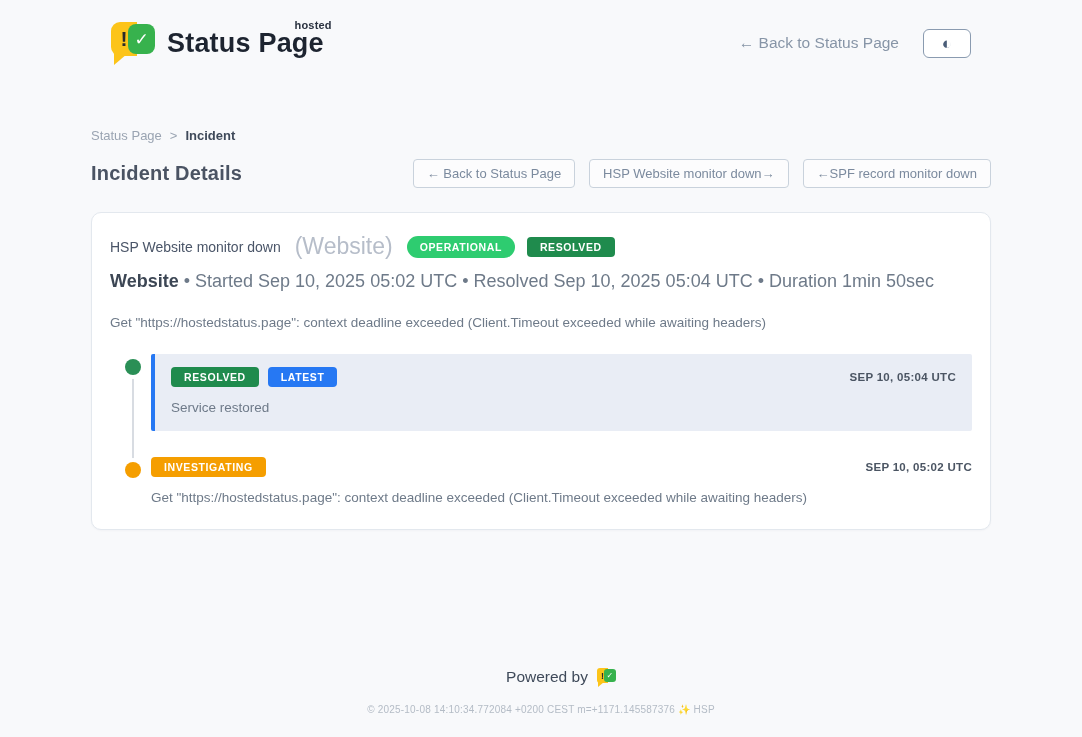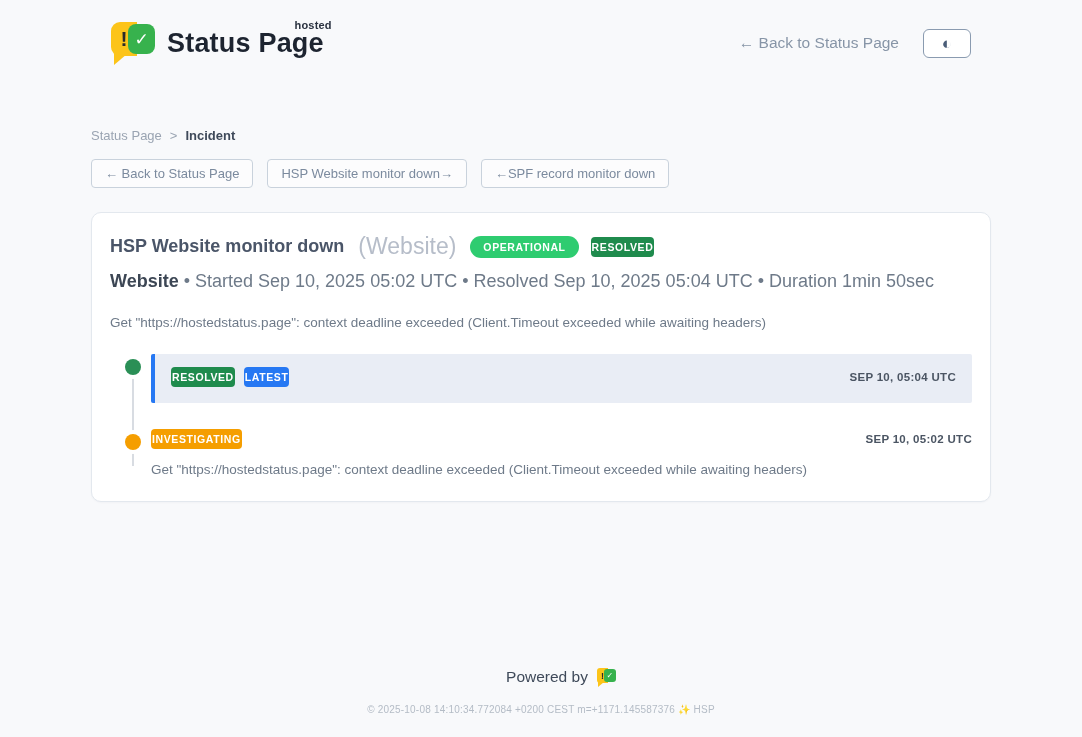--- a/index.html
+++ b/index.html
@@ -31,24 +31,24 @@
   .main{width:900px;margin:56px auto 0;flex:none;}
   .breadcrumb{font-size:13px;color:#9aa4b2;margin-bottom:16px;display:flex;gap:8px;align-items:center;}
   .breadcrumb .crumb-current{color:#3f4a5a;font-weight:bold;}
   .title-row{display:flex;align-items:center;justify-content:space-between;margin-bottom:24px;}
   .page-title{font-size:20px;font-weight:700;color:#4a5363;letter-spacing:.2px;}
   .nav-btns{display:flex;gap:14px;}
   .nav-btn{font-family:inherit;font-size:13px;color:#7b8a9e;background:#fcfcfd;border:1px solid var(--btn-border);border-radius:4px;padding:6px 13px;cursor:pointer;white-space:nowrap;}
   
   .card{background:var(--card-bg);border:1px solid var(--border);border-radius:10px;padding:20px 18px 24px;box-shadow:0 1px 2px rgba(20,30,50,.03);}
   .card-title-row{display:flex;align-items:center;gap:14px;margin-bottom:11px;flex-wrap:wrap;}
-  .card-title{font-size:18px;font-weight:700;color:#4a5568;}
+  .card-title{font-size:14px;font-weight:400;color:#4a5568;}
   .card-component{font-size:23px;font-weight:400;color:var(--light-muted);}
   .badges{display:flex;gap:12px;align-items:center;}
-  .badge{color:#fff;font-size:10.5px;font-weight:bold;letter-spacing:.6px;padding:4px 1px;border-radius:4px;text-transform:uppercase;}
+  .badge{color:#fff;font-size:10.5px;font-weight:bold;letter-spacing:.6px;padding:4px 13px;border-radius:4px;text-transform:uppercase;}
   .badge.pill{border-radius:999px;padding:5px 13px;background:var(--green-bright);}
   .badge.green{background:var(--green-dark);}
   .badge.blue{background:var(--blue);}
   .badge.orange{background:var(--orange);}
   .meta{font-size:18px;color:var(--muted);margin-bottom:23px;display:flex;gap:5px;flex-wrap:wrap;}
   .meta .meta-name{color:#3c4654;font-weight:bold;}
   .desc{font-size:13.5px;color:var(--muted);margin-bottom:24px;}
   
   .timeline{position:relative;}
   .timeline-line{position:absolute;left:22px;top:16px;width:2px;height:96px;background:var(--line);}
@@ -101,20 +101,21 @@
 
 <div class="main">
 
   <div class="breadcrumb">
     <span>Status Page</span>
     <span>&gt;</span>
     <span class="crumb-current">Incident</span>
   </div>
 
   <div class="title-row">
+    <div class="page-title">Incident Details</div>
     <div class="nav-btns">
       <button class="nav-btn">← Back to Status Page</button>
       <button class="nav-btn">HSP Website monitor down→</button>
       <button class="nav-btn">←SPF record monitor down</button>
     </div>
   </div>
 
   <div class="card">
 
     <div class="card-title-row">
@@ -145,20 +146,21 @@
         <div class="t-dot green"></div>
         <div class="t-body">
           <div class="t-box">
             <div class="t-head">
               <div class="t-badges">
                 <span class="badge green">RESOLVED</span>
                 <span class="badge blue">LATEST</span>
               </div>
               <span class="t-stamp">SEP 10, 05:04 UTC</span>
             </div>
+            <div class="t-msg">Service restored</div>
           </div>
         </div>
       </div>
 
       <div class="t-entry">
         <div class="t-dot orange"></div>
         <div class="t-body">
           <div class="t-head">
             <div class="t-badges">
               <span class="badge orange">INVESTIGATING</span>

